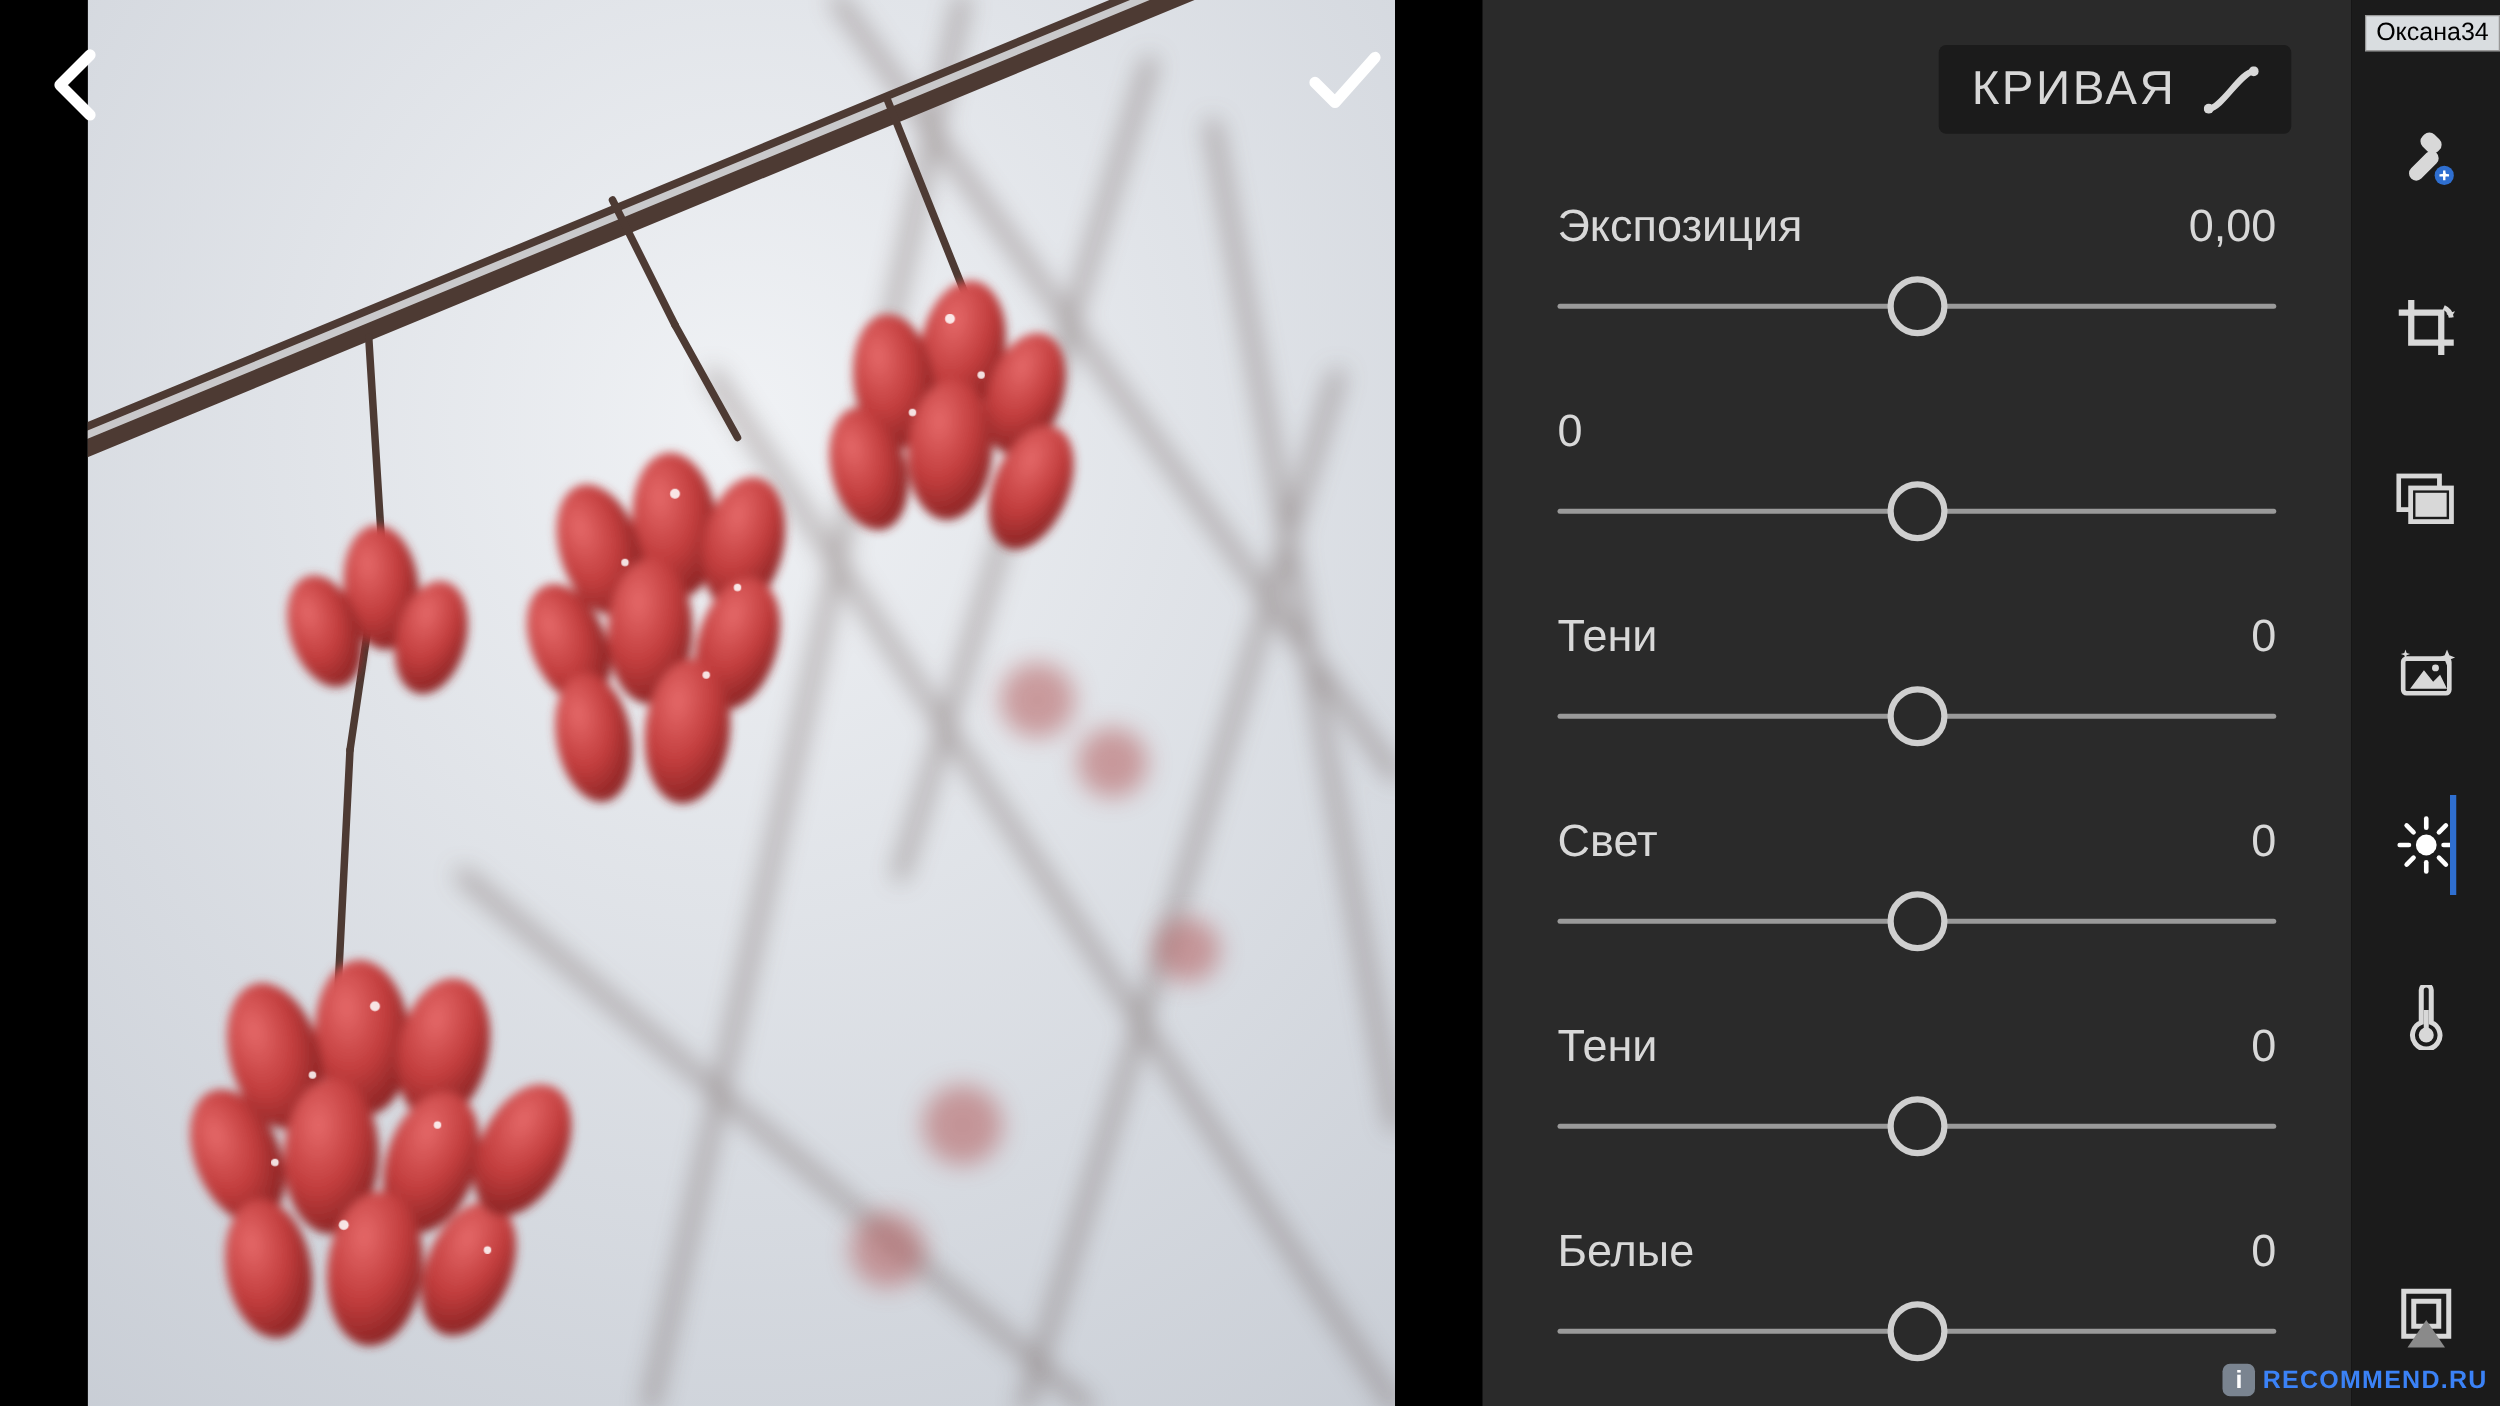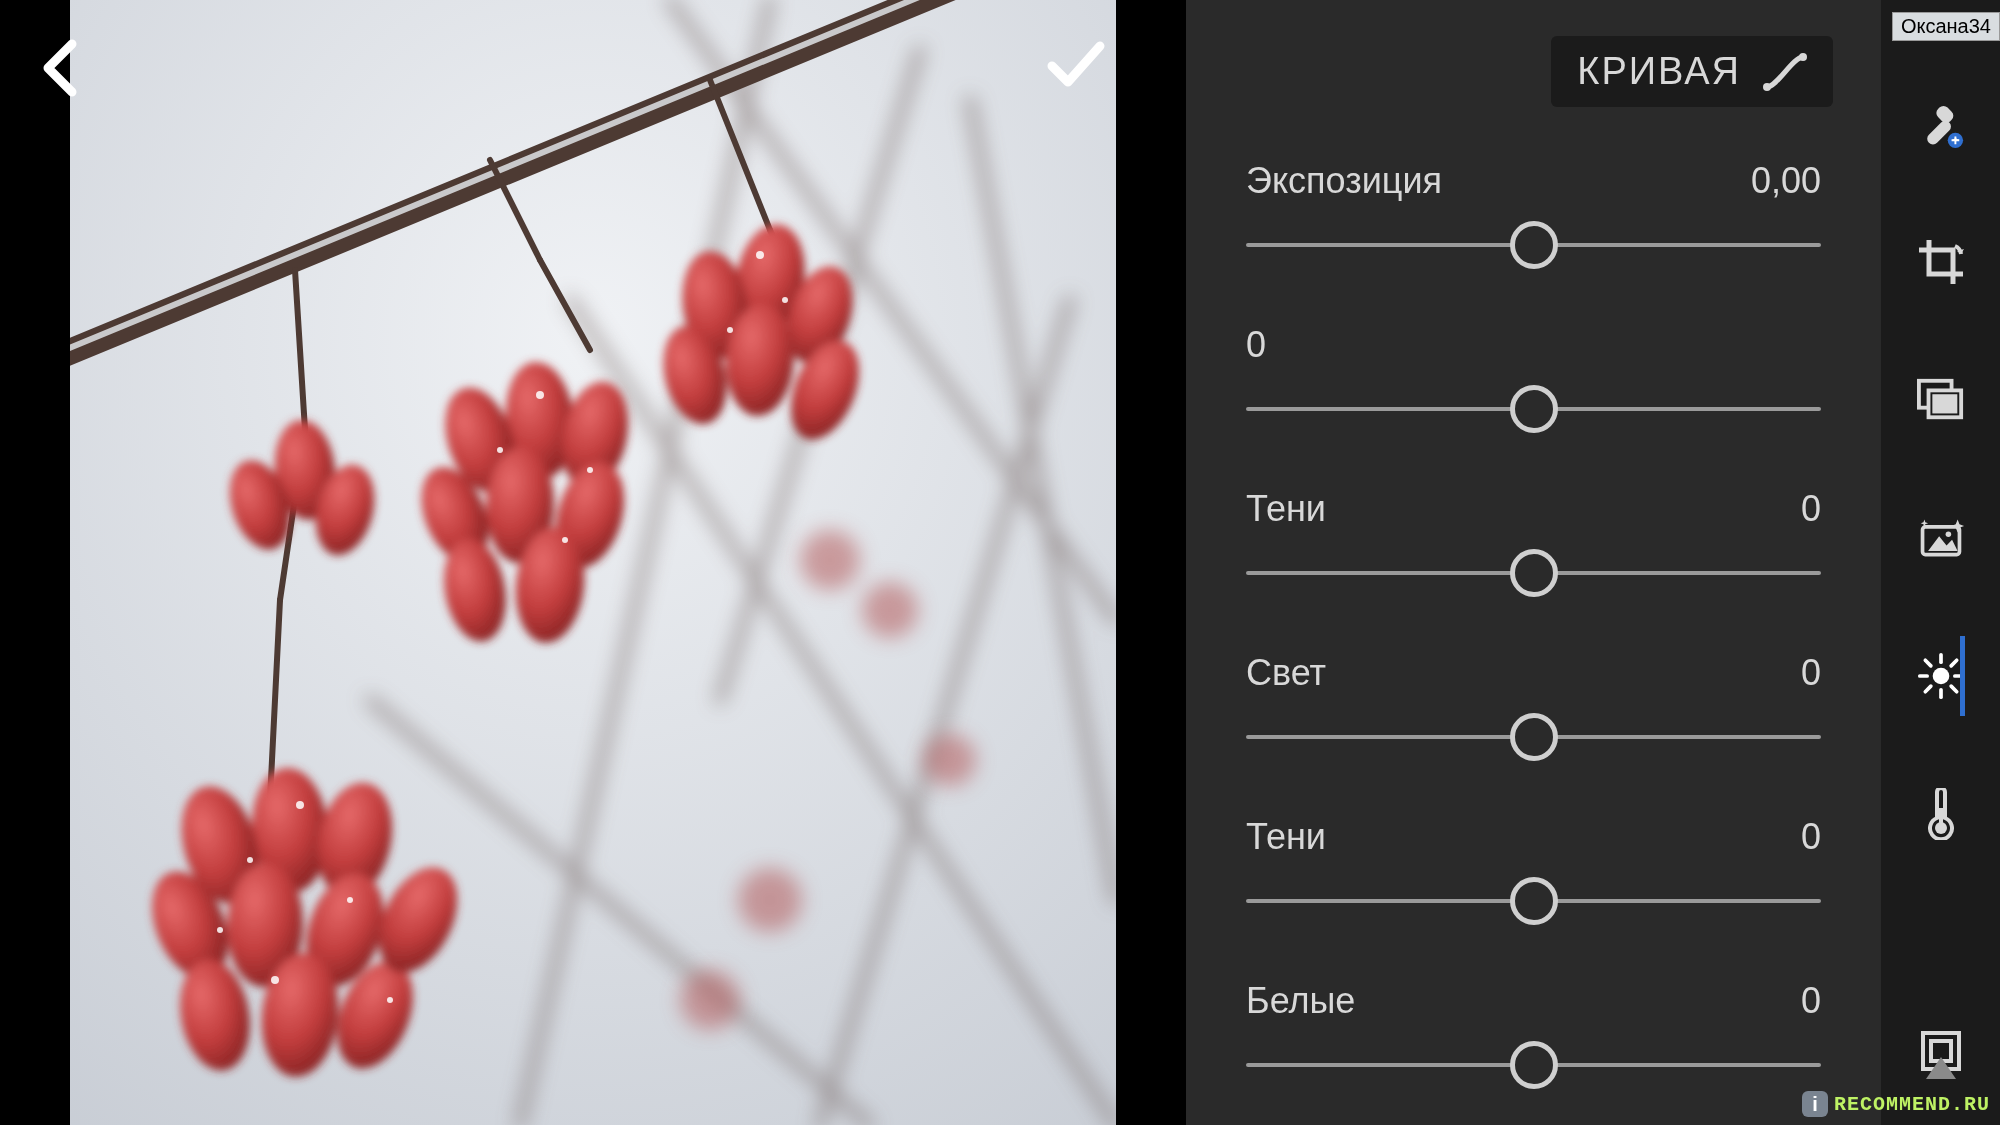--- a/index.html
+++ b/index.html
@@ -161,24 +161,24 @@
     background:#7a8490;
     color:#fff;
     font-weight:700;
     border-radius:6px;
     width:26px;height:26px;
     display:flex;align-items:center;justify-content:center;
     font-family: Arial, sans-serif;
     font-size:20px;
   }
   .wm-text{
-    font-family: Liberation Mono, monospace;
+    font-family: Liberation Sans, sans-serif;
     font-size:20px;
     letter-spacing:1px;
-    color:#bef264;
+    color:#3b82f6;
     font-weight:700;
   }
   .up-arrow {
     position:absolute;
     bottom:40px;
     left:50%;
     transform:translateX(-50%);
   }
 </style>
 </head>

